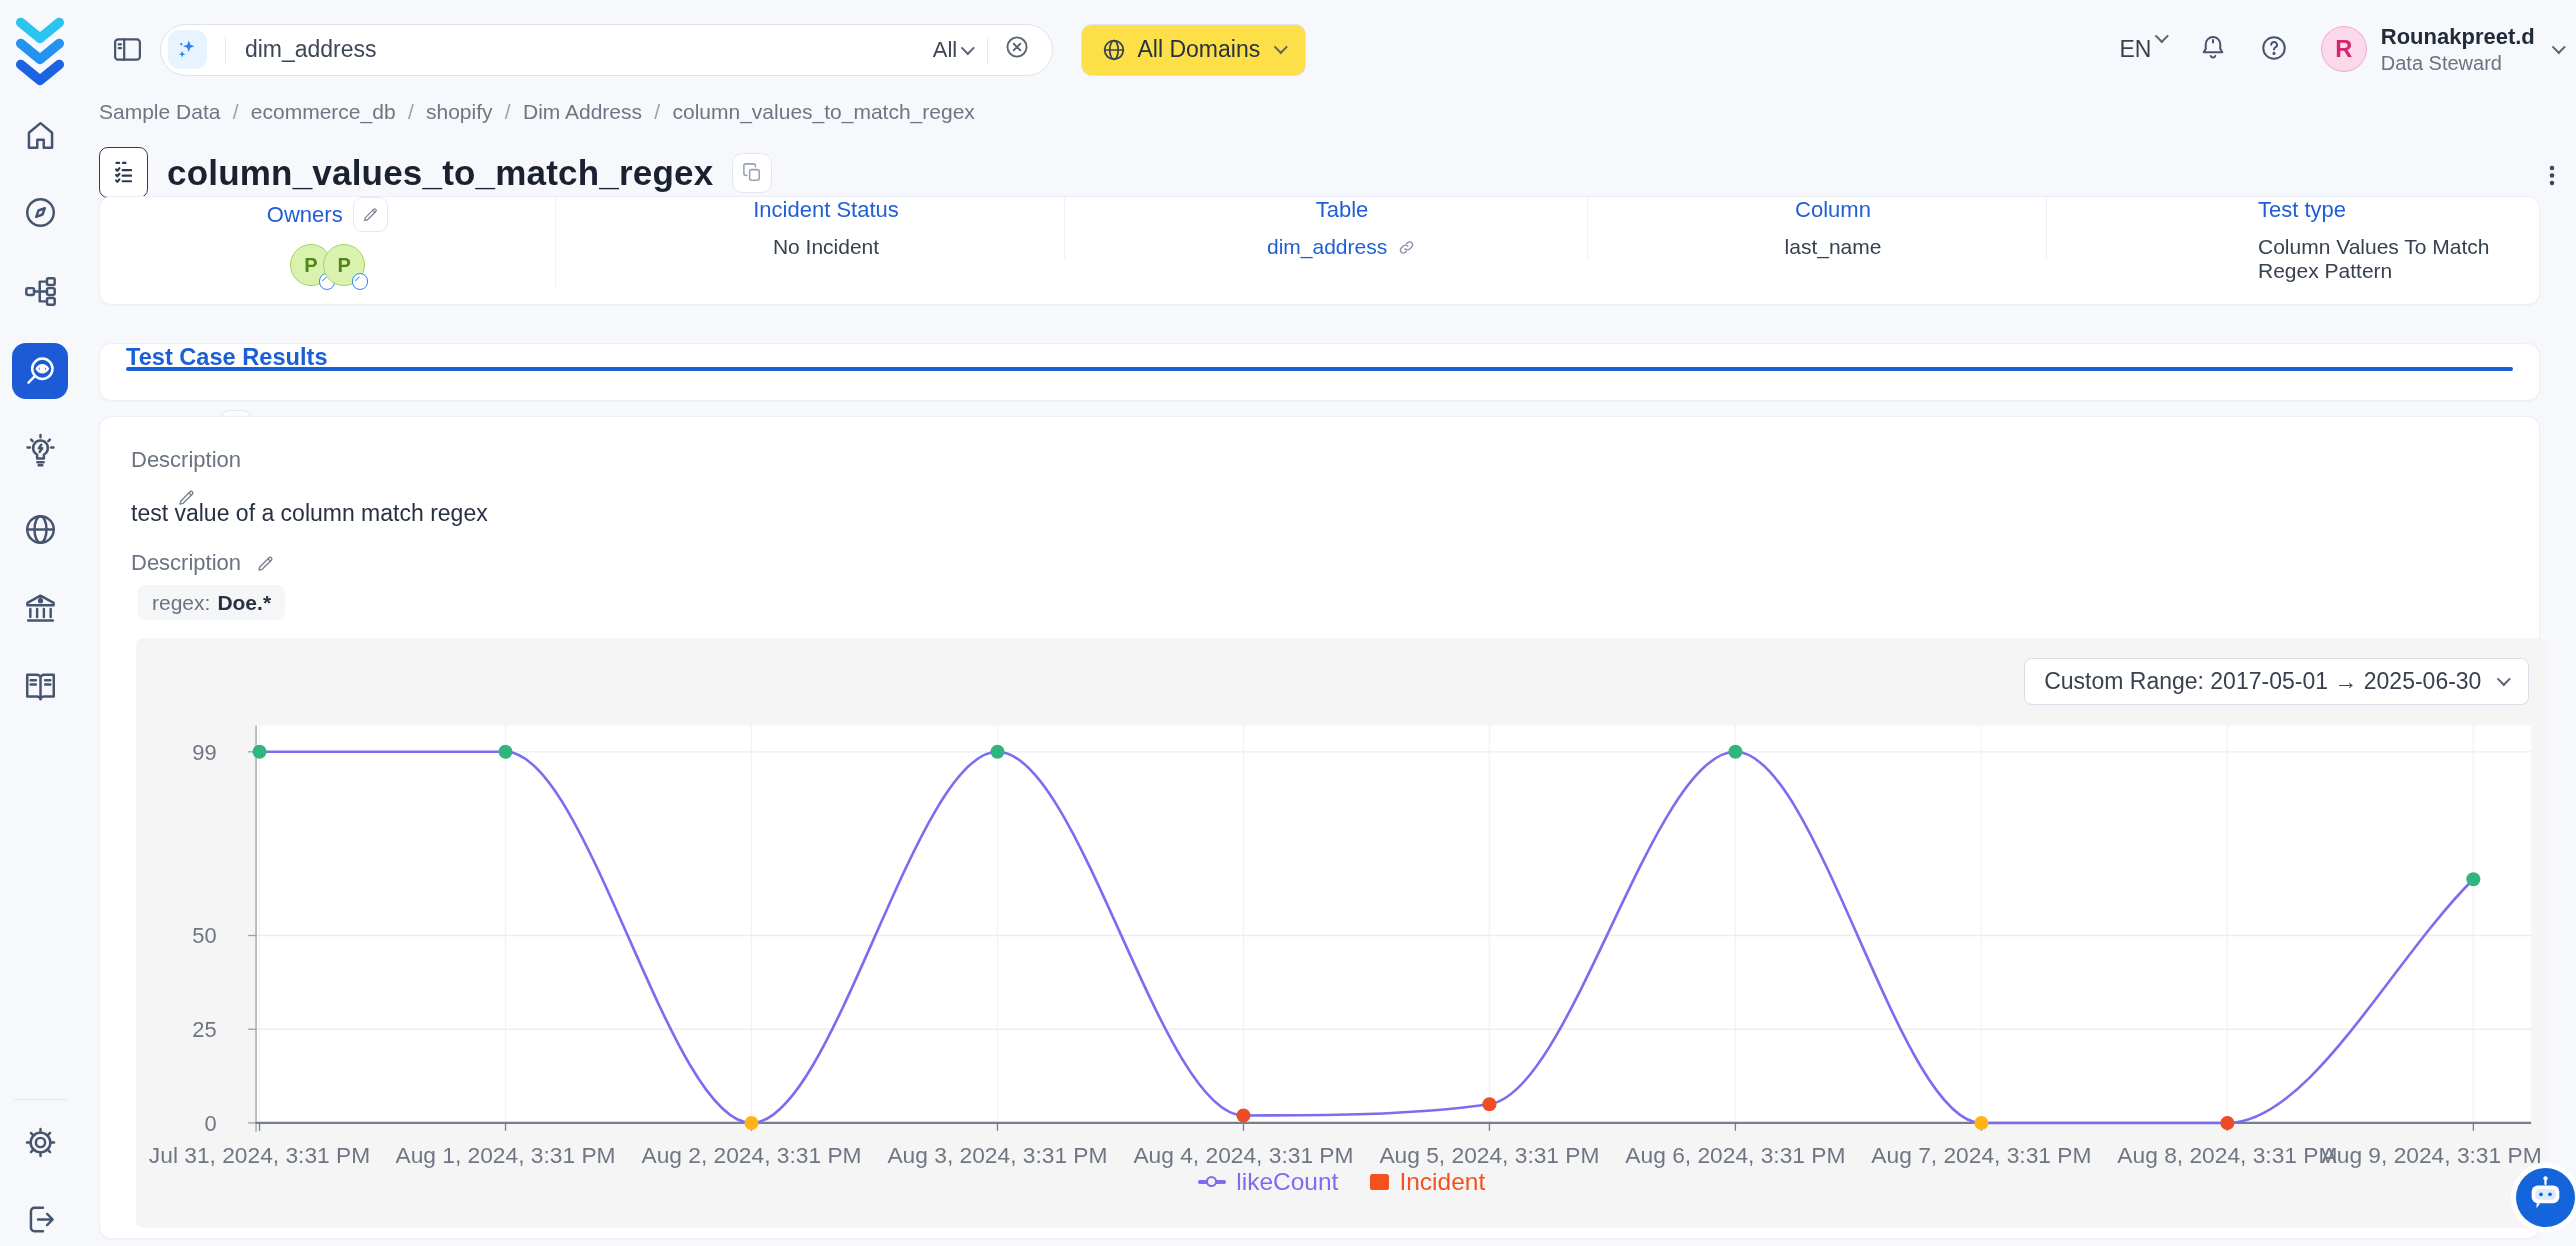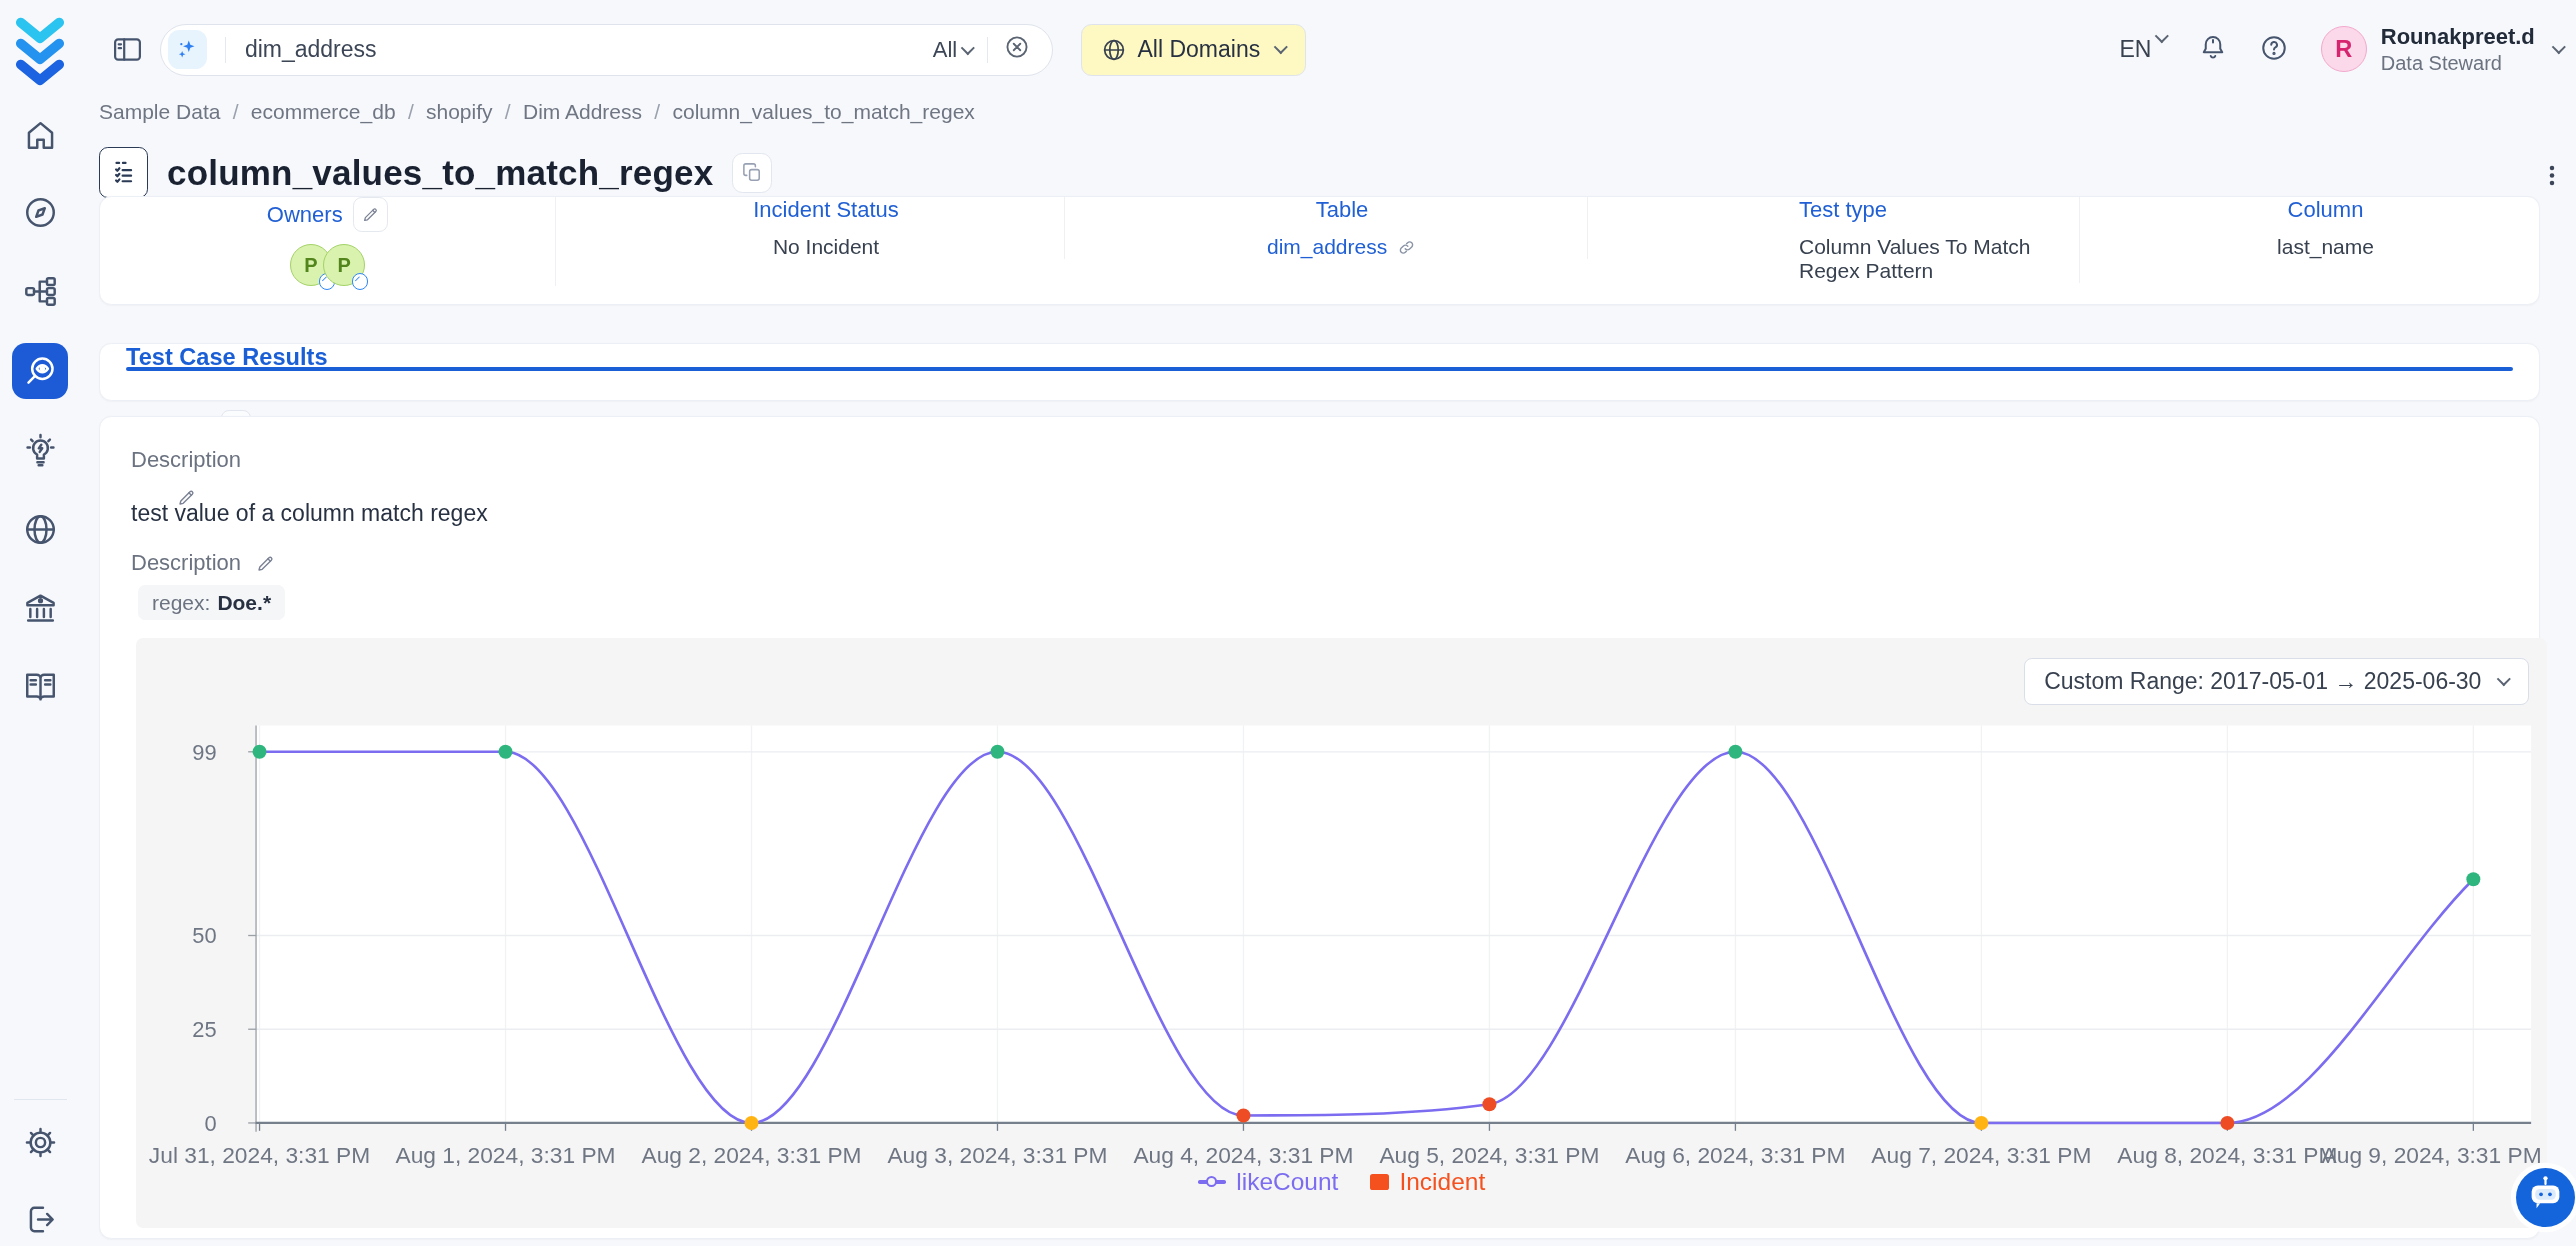--- a/index.html
+++ b/index.html
@@ -18,21 +18,21 @@
   .topbar{position:absolute;left:81px;right:0;top:0;height:99px;}
   .collapse-btn{position:absolute;left:30px;top:33px;width:33px;height:33px;}
   .search-pill{position:absolute;left:79px;top:23.6px;width:893px;height:52px;background:#fff;
                border:1.3px solid #dfe3ec;border-radius:26px;display:flex;align-items:center;padding:0 21px 0 7px;}
   .spark-box{width:39px;height:39px;border-radius:11.4px;background:#e7f3fd;display:flex;align-items:center;justify-content:center;}
   .search-divider{width:0.9px;height:26px;background:#e5e8ef;margin:0 17.5px;}
   .search-input{flex:1;border:none;outline:none;font:23px "Liberation Sans","DejaVu Sans",sans-serif;color:#3c4656;background:transparent;}
   .search-right{display:flex;align-items:center;gap:15px;color:#3c4656;font-size:22px;}
   .chev{display:inline-block;width:9.6px;height:9.6px;border-right:2.2px solid #5b6472;border-bottom:2.2px solid #5b6472;
         transform:rotate(45deg);margin:-5.3px 0 0 5.3px;vertical-align:middle;}
-  .domains-btn{position:absolute;left:1000px;top:23.6px;height:52px;background:#fef9c3;border:1.3px solid #dfe3ec;border-radius:10.5px;
+  .domains-btn{position:absolute;left:1000px;top:23.6px;height:52px;background:#fde047;border:1.3px solid #dfe3ec;border-radius:10.5px;
                display:flex;align-items:center;gap:10.5px;padding:4px 19px;font-size:23px;color:#273142;}
   .top-right{position:absolute;right:12.3px;top:0;height:99px;display:flex;align-items:center;gap:31.5px;}
   .lang{font-size:23px;color:#38414f;display:flex;}
   .icon-28 svg{width:30px;height:30px;}
   .avatar{width:46px;height:46px;border-radius:50%;background:#fbd9ea;border:1.3px solid #f3a8cd;color:#d6246e;
           display:flex;align-items:center;justify-content:center;font-size:23.6px;font-weight:bold;}
   .user-block{line-height:1.2;}
   .user-name{font-size:22px;font-weight:bold;color:#222b3a;}
   .user-role{font-size:20px;color:#6b7280;}
   
@@ -320,27 +320,27 @@
     <div class="meta-cell" style="width:491px">
       <span class="meta-label">Table</span>
       <span class="meta-value meta-link">
         <span>dim_address</span>
         <svg class="stroke" viewBox="0 0 24 24" style="width:21px;height:21px;stroke:#8a94a6">
             <path d="M10.5 13.5a3.4 3.4 0 0 0 5 .3l2.5-2.5a3.3 3.3 0 1 0-4.7-4.7l-1.2 1.2"></path>
             <path d="M13.5 10.5a3.4 3.4 0 0 0-5-.3L6 12.7a3.3 3.3 0 1 0 4.7 4.7l1.2-1.2"></path>
           </svg>
       </span>
     </div>
+    <div class="meta-cell" style="width:427px">
+      <span class="meta-label">Column</span>
+      <span class="meta-value">last_name</span>
+    </div>
     <div class="meta-cell" style="flex:1;align-items:flex-start;padding-left:179px">
       <span class="meta-label">Test type</span>
       <span class="meta-value">Column Values To Match Regex Pattern</span>
-    </div>
-    <div class="meta-cell" style="width:427px">
-      <span class="meta-label">Column</span>
-      <span class="meta-value">last_name</span>
     </div>
   </div>
 
   <div class="card tab-card">
     <div class="tab active">
       <span>Test Case Results</span>
       <span class="tab-underline"></span>
     </div>
     <div class="tab">
       <span>Incident</span>

